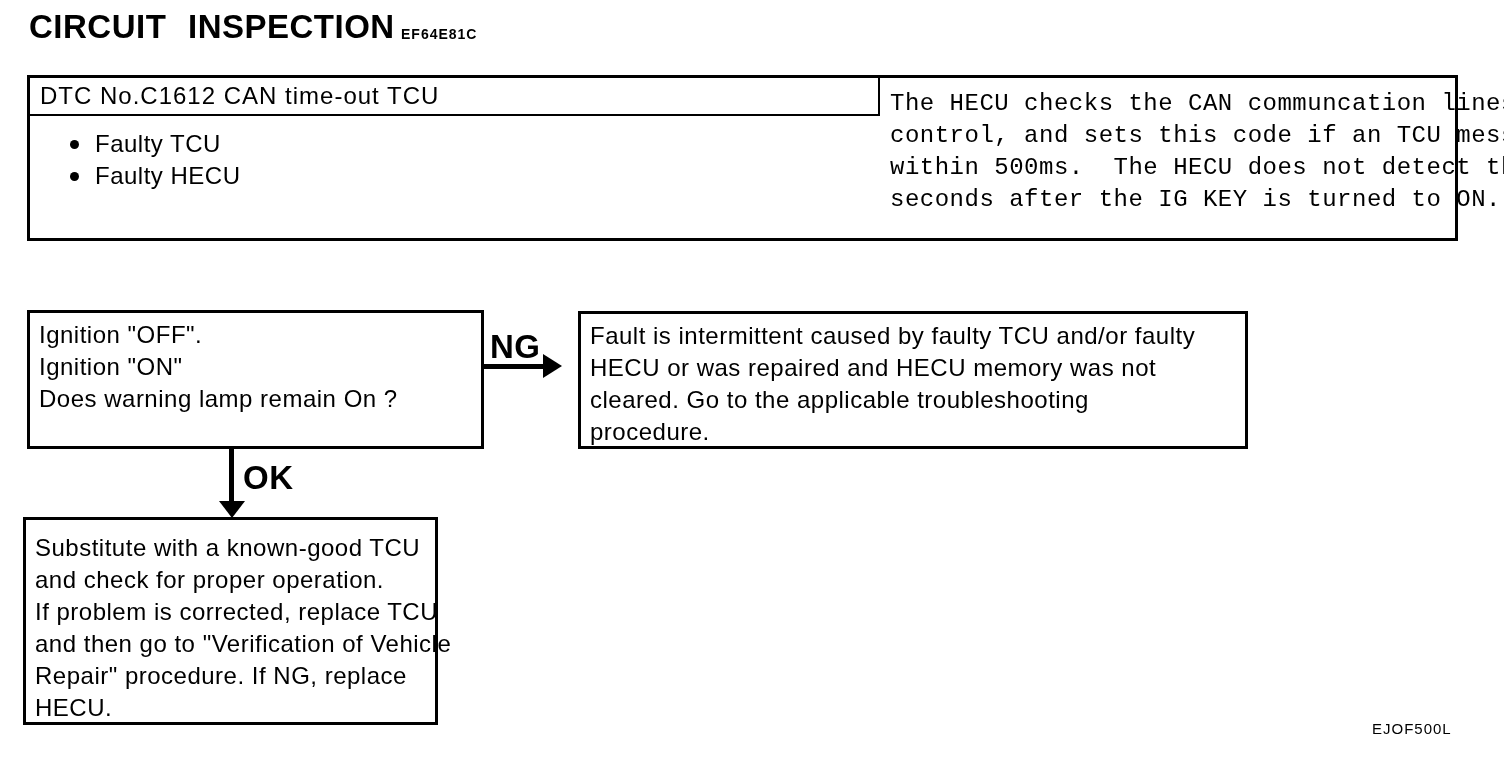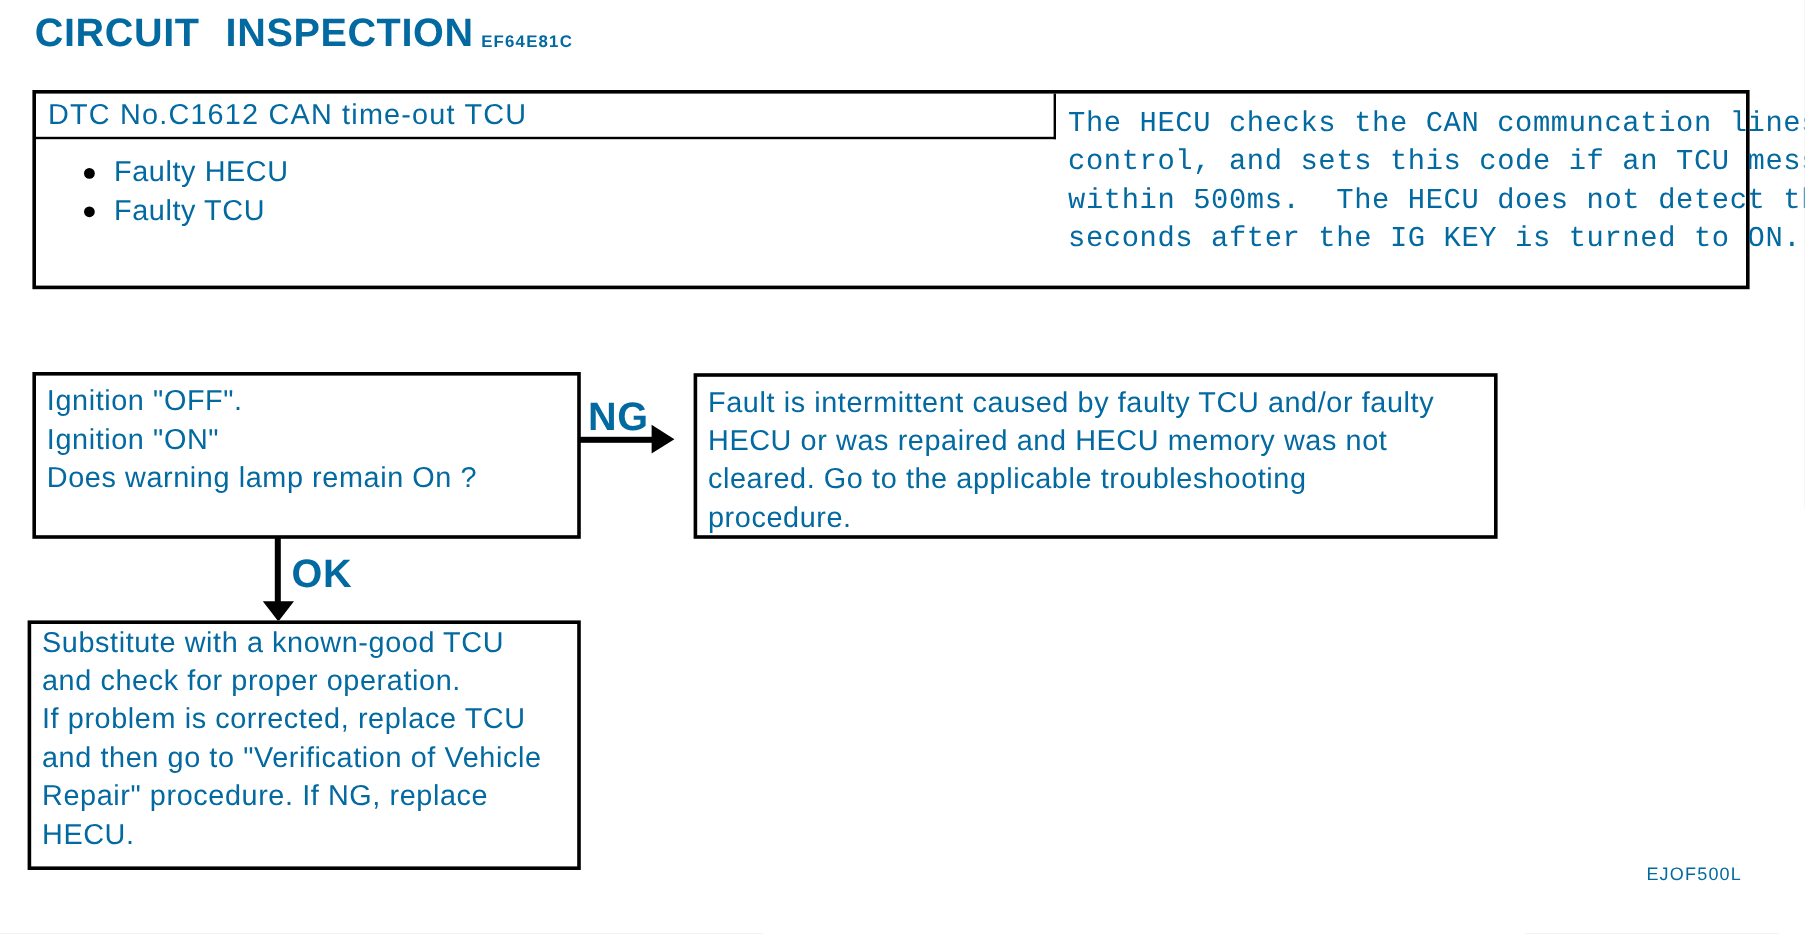--- a/index.html
+++ b/index.html
@@ -2,21 +2,21 @@
 <html><head>
 <meta charset="utf-8">
 <style>
   html, body { margin: 0; padding: 0; background: #e8e8e8; }
   .page {
     position: relative;
     width: 1504px;
     height: 778px;
     background: #ffffff;
     font-family: "Liberation Sans", sans-serif;
-    color: #0369a1;
+    color: #000000;
     overflow: hidden;
   }
   
   .title {
     position: absolute;
     left: 29px;
     top: 8px;
     font-size: 33px;
     font-weight: bold;
     letter-spacing: 0.5px;
@@ -93,21 +93,21 @@
     box-sizing: border-box;
     font-size: 24px;
     line-height: 32px;
     letter-spacing: 0.5px;
     white-space: pre;
     padding: 6px 9px;
     background: #fff;
   }
   .flow-box.check   { left: 27px;  top: 310px; width: 457px; height: 139px; }
   .flow-box.ng-res  { left: 578px; top: 311px; width: 670px; height: 138px; }
-  .flow-box.ok-res  { left: 23px;  top: 517px; width: 461px; height: 208px; padding-top: 0; }
+  .flow-box.ok-res  { left: 23px;  top: 517px; width: 415px; height: 208px; padding-top: 12px; }
   .edge-label {
     position: absolute;
     font-size: 33px;
     font-weight: bold;
     letter-spacing: 0.5px;
     white-space: pre;
   }
   .edge-label.ng { left: 490px; top: 328px; }
   .edge-label.ok { left: 243px; top: 459px; }
   .arrow-h-line { position: absolute; left: 483px; top: 364px; width: 64px; height: 5px; background: #000; }
@@ -144,25 +144,25 @@
 
   <div class="dtc-table">
     <div class="cell hdr-left">DTC No.C1612 CAN time-out TCU</div>
     <div class="cell body-left">The HECU checks the CAN communcation lines for normal TCS
 control, and sets this code if an TCU message is not received
 within 500ms.  The HECU does not detect this code until 3
 seconds after the IG KEY is turned to ON.</div>
     <div class="cell body-right">
       <div class="bullet-row">
         <span class="bullet-dot"></span>
-        <span>Faulty HECU</span>
+        <span>Faulty TCU</span>
       </div>
       <div class="bullet-row">
         <span class="bullet-dot"></span>
-        <span>Faulty TCU</span>
+        <span>Faulty HECU</span>
       </div>
     </div>
   </div>
 
   <div class="flow-box check">Ignition "OFF".
 Ignition "ON"
 Does warning lamp remain On ?</div>
 
   <div class="edge-label ng">NG</div>
   <div class="arrow-h-line"></div>

